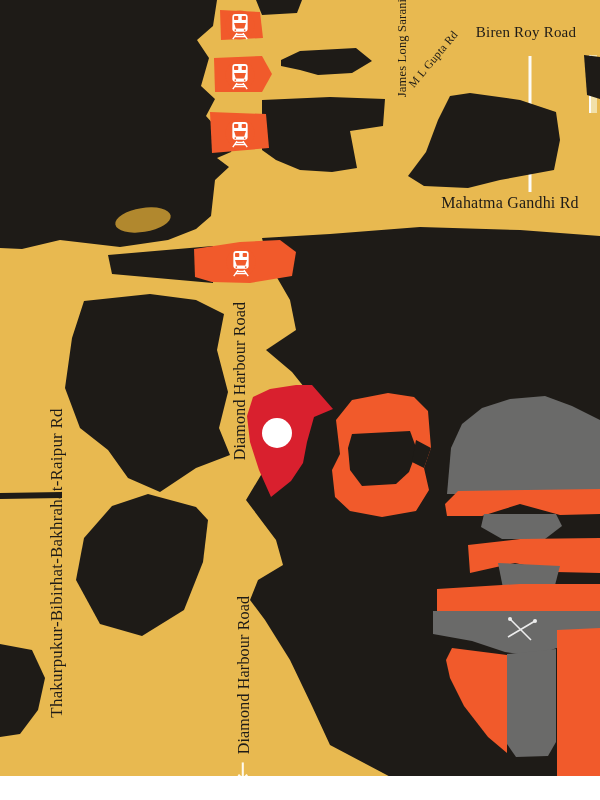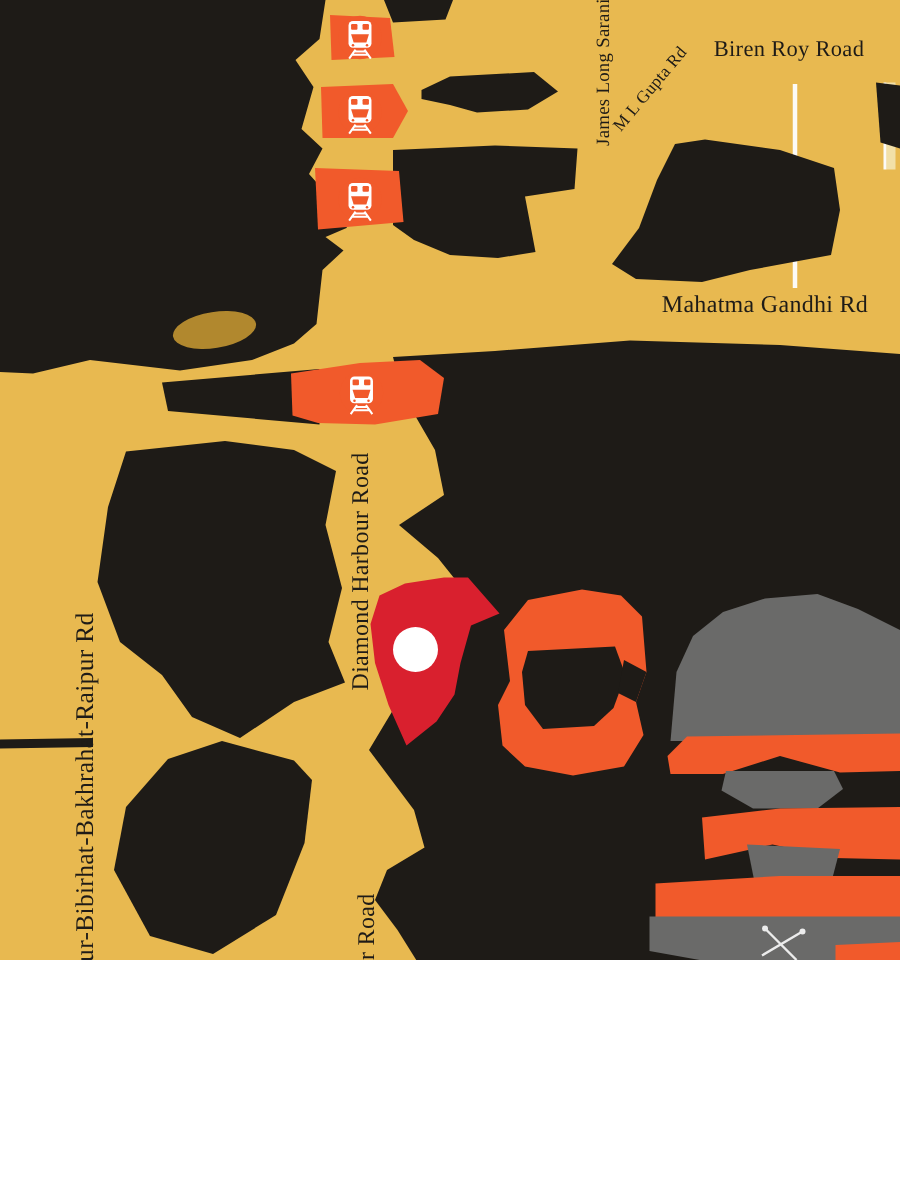--- a/index.html
+++ b/index.html
@@ -1,16 +1,16 @@
 <!DOCTYPE html>
 <html><head>
 <meta charset="utf-8">
 <style>
   html,body{margin:0;padding:0;background:#ffffff;}
-  .map-wrap{width:600px;height:640px;position:relative;overflow:hidden;}
+  .map-wrap{width:600px;height:776px;position:relative;overflow:hidden;}
   svg{display:block;}
   text{font-family:"Liberation Serif", serif;fill:#1e1b17;letter-spacing:.2px;}
   .arrow-glyph{font-family:"DejaVu Sans", sans-serif;fill:#fffbee;}
 </style>
 </head>
 <body>
 
 <div class="map-wrap">
 <svg width="600" height="800" viewBox="0 0 600 800" xmlns="http://www.w3.org/2000/svg">
   <defs>

